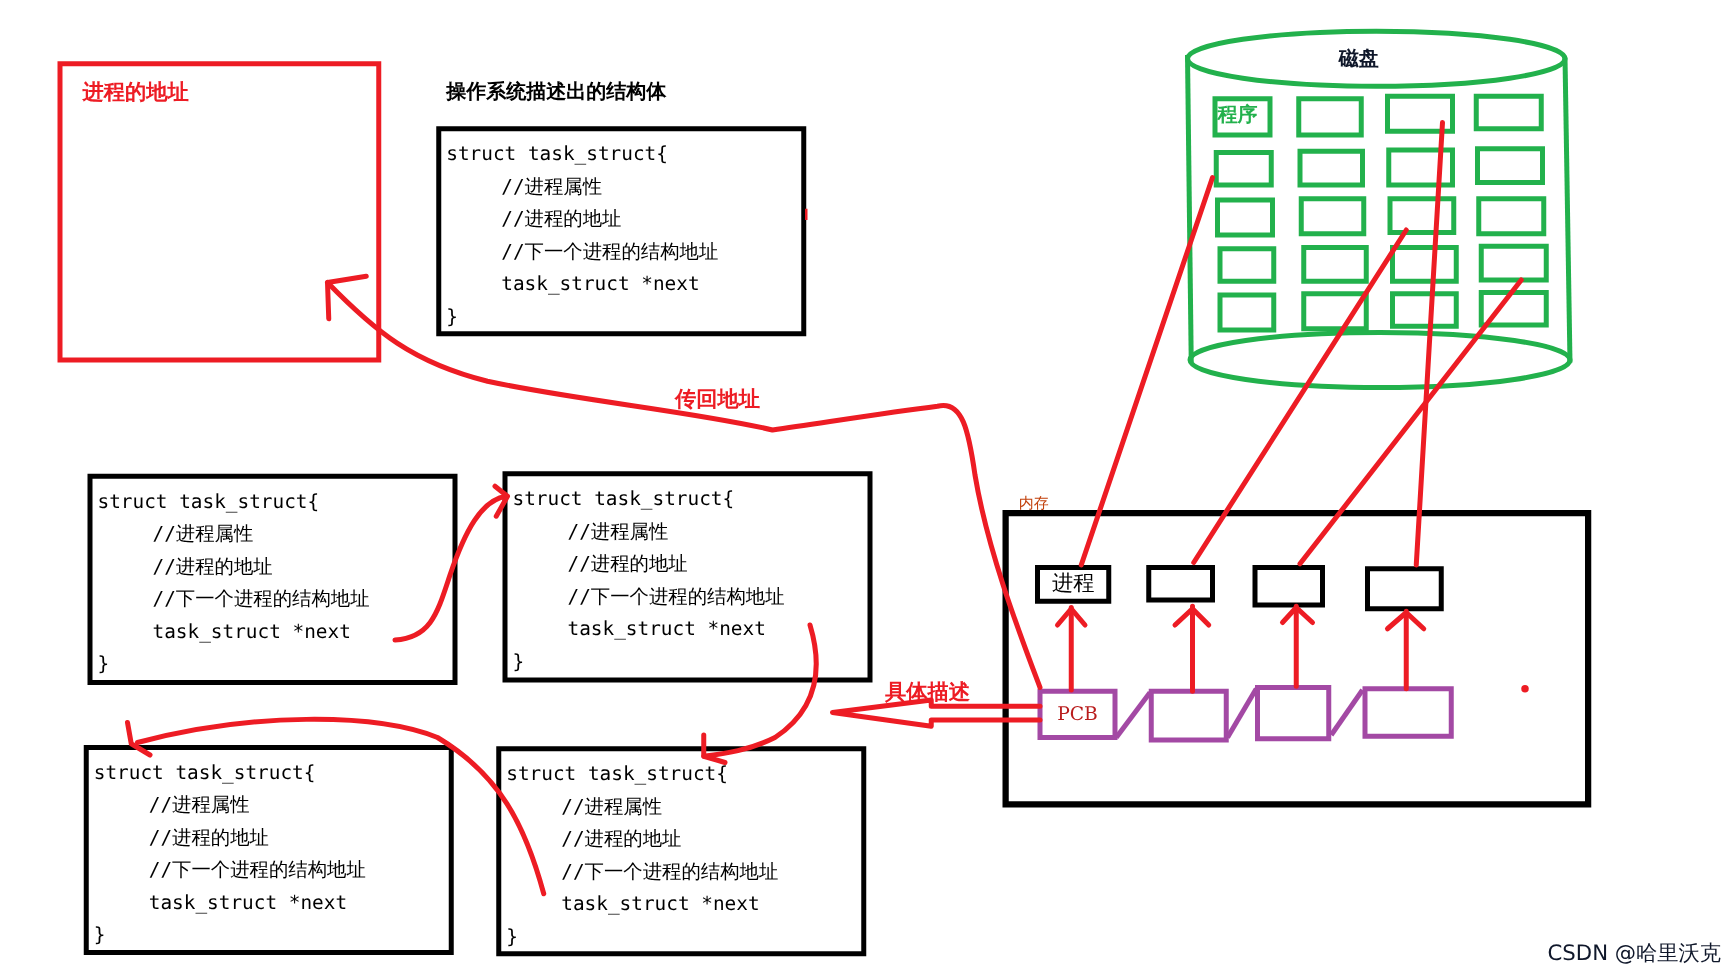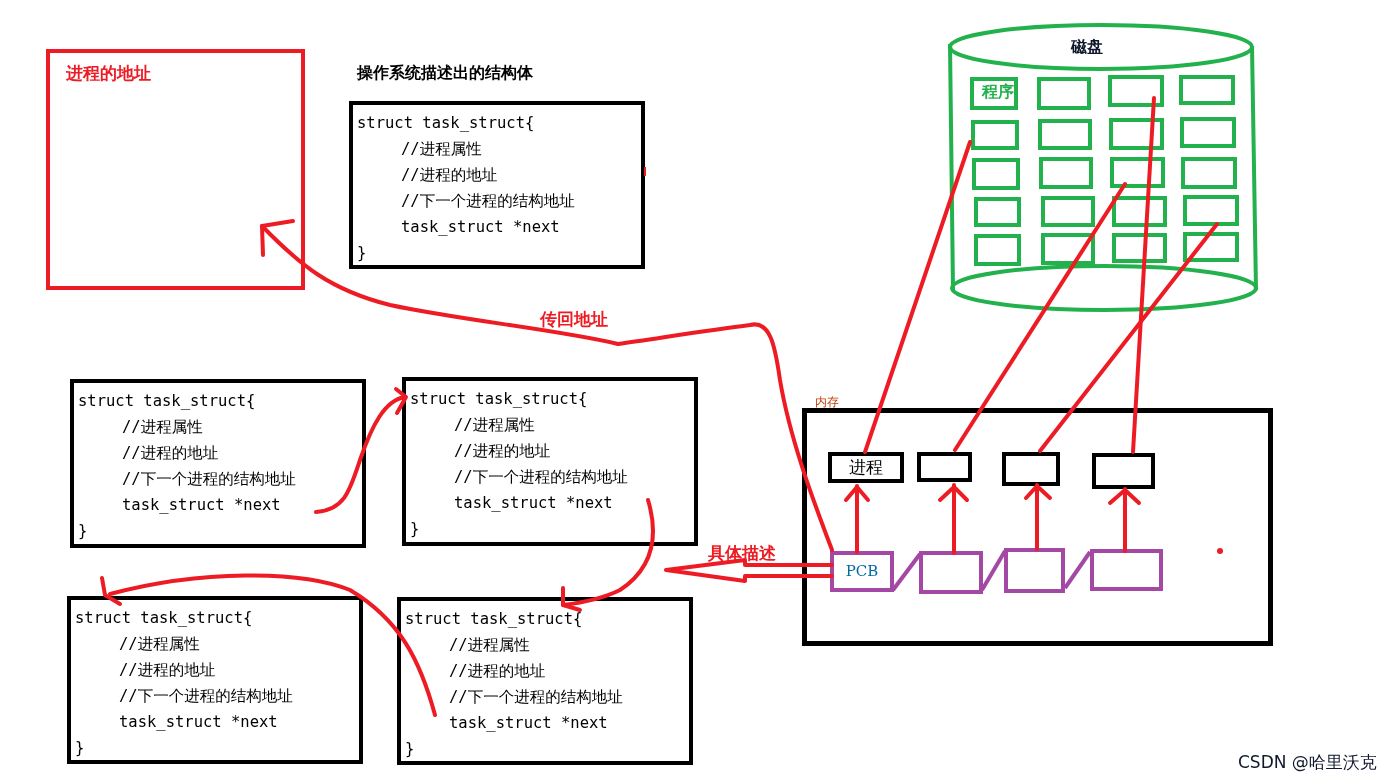--- a/index.html
+++ b/index.html
@@ -10,24 +10,24 @@
   .os-label { left: 66px; top: 62px; color: #ed1c24; font-size: 17px; font-weight: bold; }
   .title { left: 357px; top: 63px; color: #000; font-size: 16px; font-weight: bold; }
   .struct { border: 4px solid #000; background: #fff; padding: 5px 0 0 4px;
             font-family: "DejaVu Sans Mono", "Liberation Mono", monospace; font-size: 15.5px; line-height: 26px; color: #000; }
   .struct .line { white-space: pre; }
   .struct .ind { padding-left: 44px; }
   .red-label { color: #ed1c24; font-size: 17px; font-weight: bold; }
   .mem-box { left: 802px; top: 408px; width: 471px; height: 238px; border: 5px solid #000; }
   .mem-label { left: 815px; top: 394px; font-size: 12px; color: #c2410c; }
   .proc { border: 4px solid #000; background: #fff; font-size: 17px; color: #000; text-align: center; line-height: 22px; }
-  .pcb { border: 4px solid #a349a4; background: #fff; color: #0369a1; font-size: 15px; text-align: center; line-height: 32px; }
+  .pcb { border: 4px solid #a349a4; background: #fff; color: #b91c1c; font-size: 15px; text-align: center; line-height: 32px; }
   .disk-label { left: 1071px; top: 37px; color: #0f172a; font-size: 16px; font-weight: bold; }
   .cell { border: 4px solid #22b14c; }
-  .cell-text { color: #22b14c; font-size: 16px; font-weight: bold; line-height: 22px; text-align: right; }
+  .cell-text { color: #22b14c; font-size: 16px; font-weight: bold; line-height: 22px; text-align: left; }
   .watermark { left: 1238px; top: 751px; color: #0f172a; font-size: 17px; font-family: "DejaVu Sans", "Liberation Sans", sans-serif; }
   svg { position: absolute; left: 0; top: 0; }
 </style>
 </head>
 <body>
 
 <div class="abs os-box"></div>
 <div class="abs os-label">进程的地址</div>
 
 <div class="abs title">操作系统描述出的结构体</div>
@@ -76,21 +76,21 @@
   <div class="line ind">task_struct *next</div>
   <div class="line">}</div>
 </div>
 
 <div class="abs red-label" style="left:540px;top:308px;text-align:right;">传回地址</div>
 <div class="abs red-label" style="left:708px;top:542px;">具体描述</div>
 
 <div class="abs mem-box"></div>
 <div class="abs mem-label">内存</div>
 
-<div class="abs proc" style="left:828px;top:452px;width:76px;height:31px;">
+<div class="abs proc" style="left:828px;top:452px;width:61px;height:31px;">
   <span>进程</span>
 </div>
 <div class="abs proc" style="left:917px;top:452px;width:55px;height:30px;"></div>
 <div class="abs proc" style="left:1002px;top:452px;width:58px;height:34px;"></div>
 <div class="abs proc" style="left:1092px;top:453px;width:63px;height:36px;"></div>
 
 <div class="abs pcb" style="left:830px;top:551px;width:64px;height:41px;">
   <span>PCB</span>
 </div>
 <div class="abs pcb" style="left:919px;top:551px;width:64px;height:43px;"></div>

